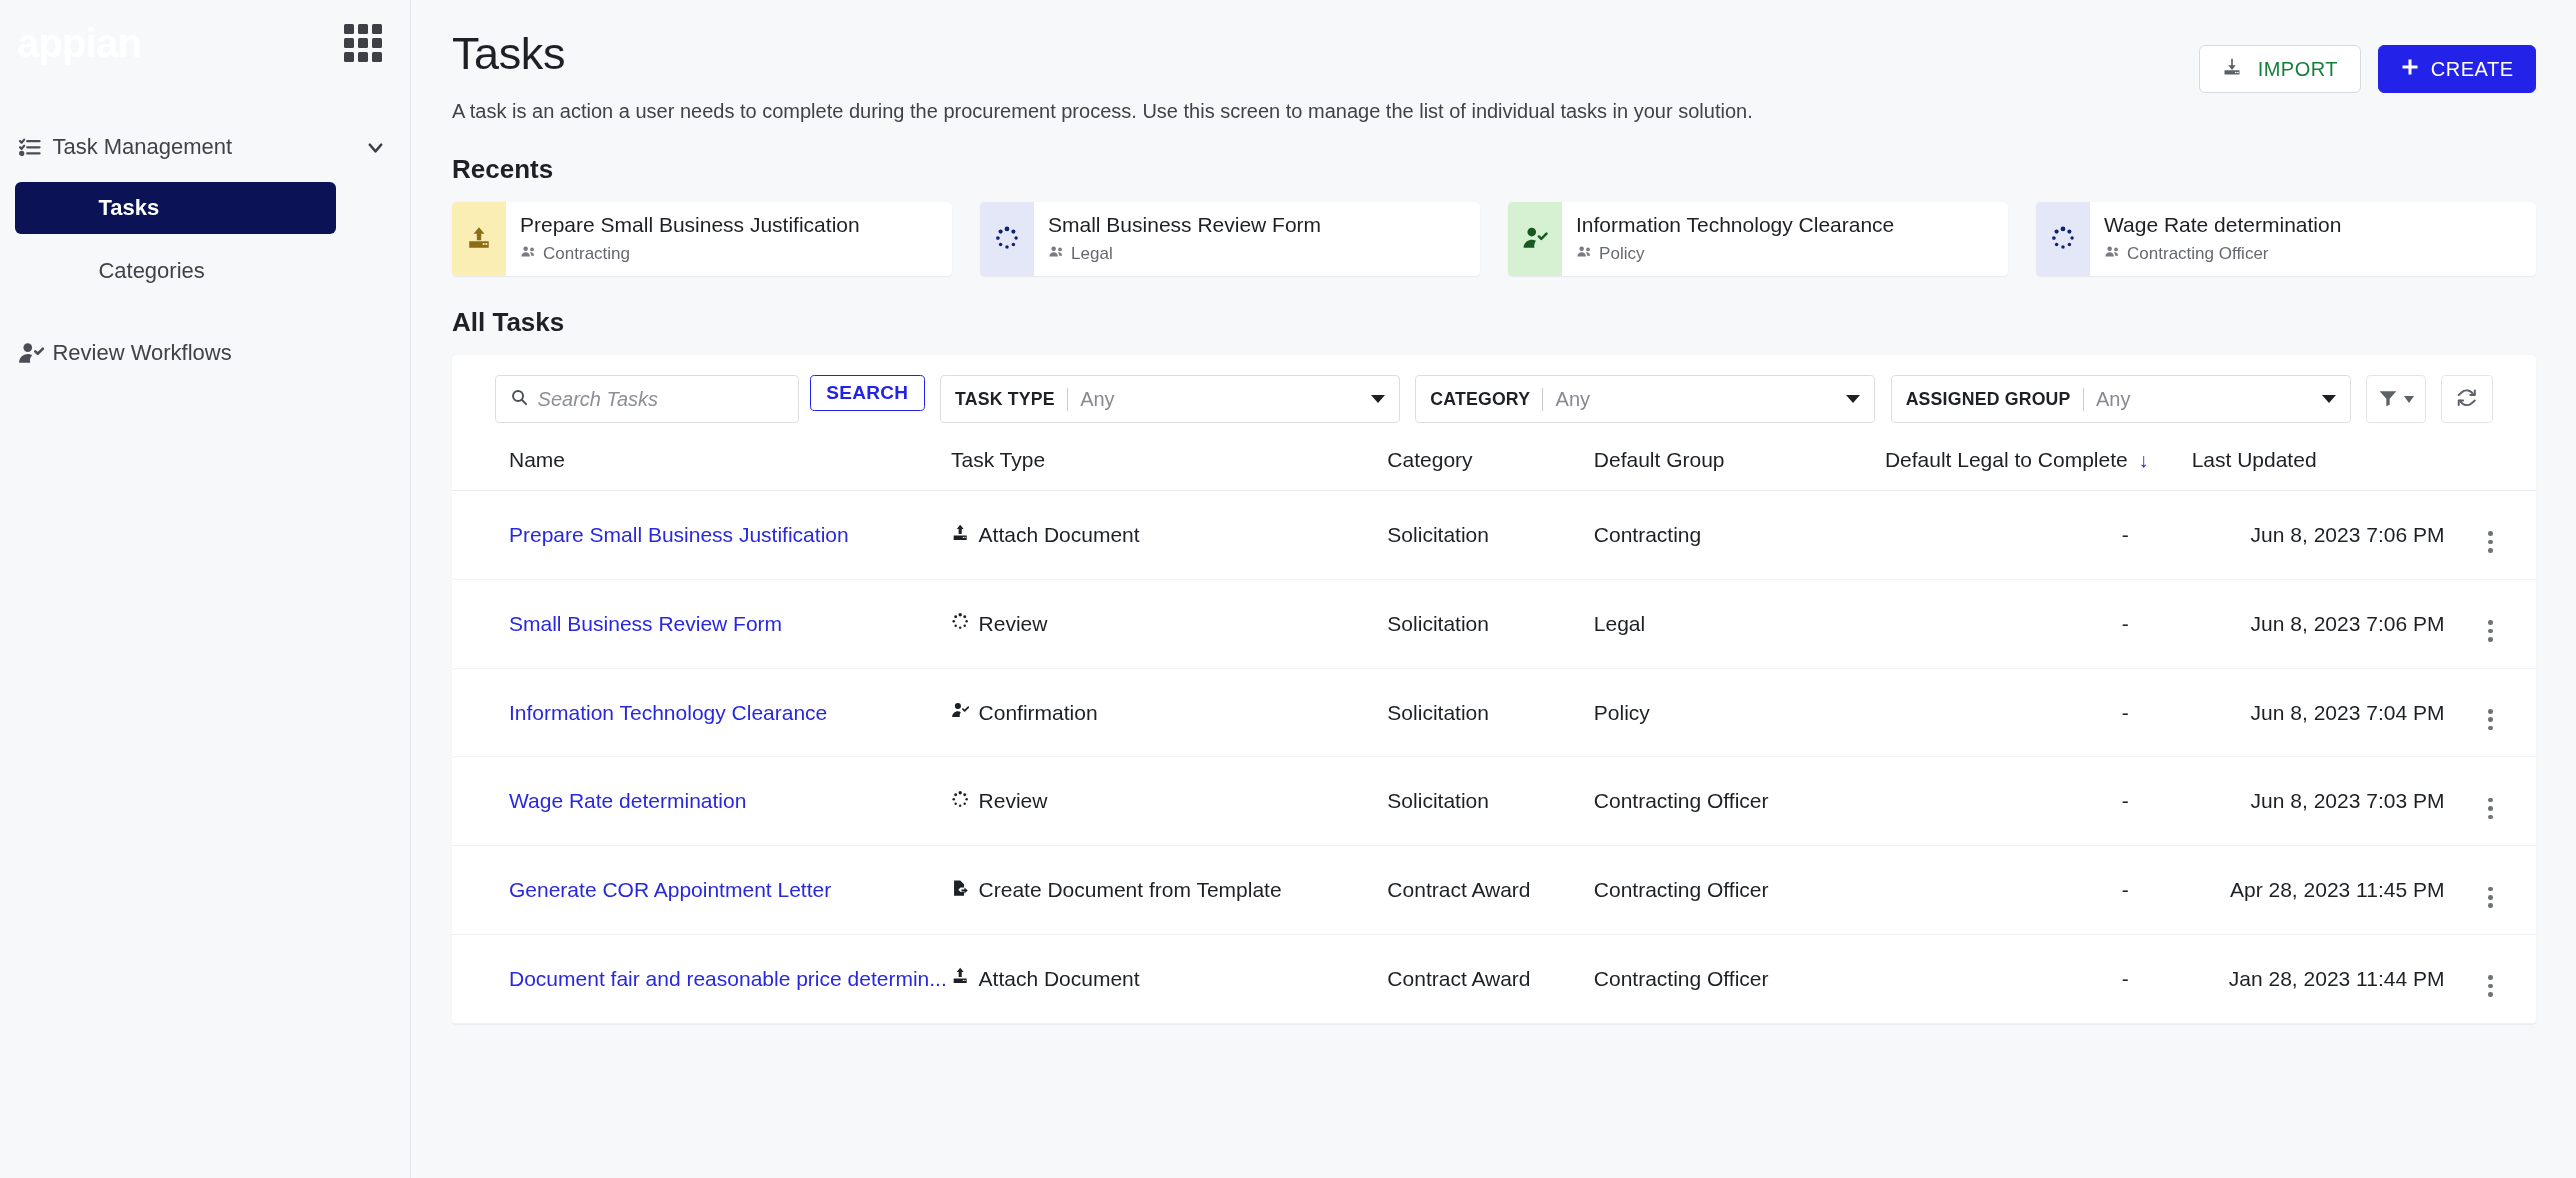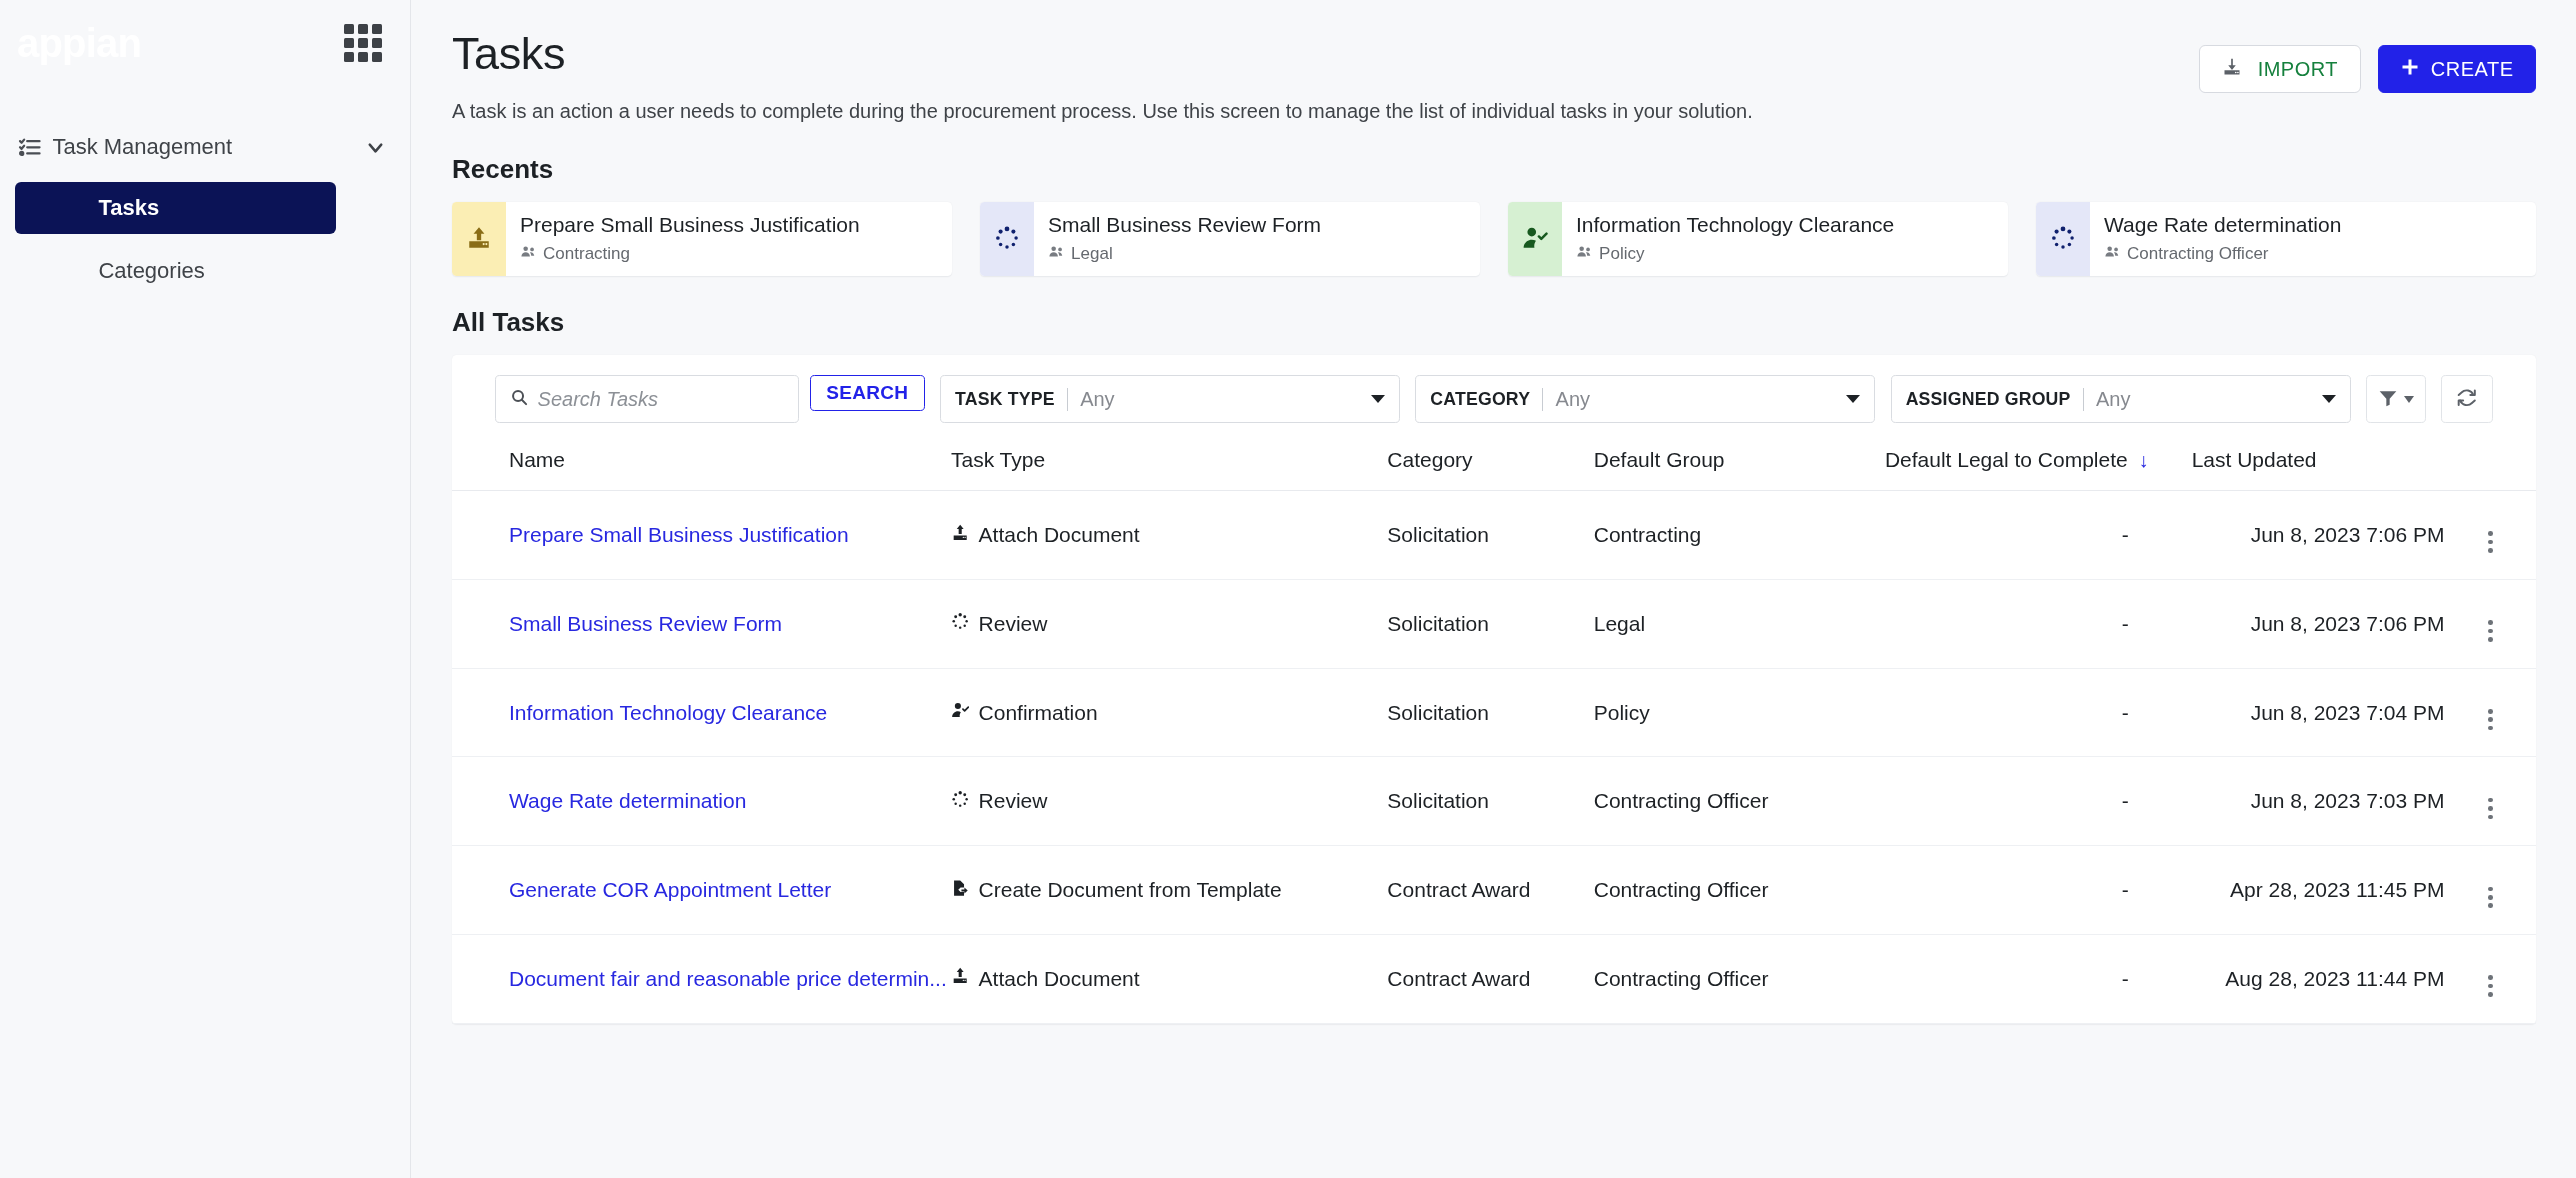--- a/index.html
+++ b/index.html
@@ -171,20 +171,30 @@
         </span>
       </div>
 
       <div class="sub-item active">
         <span>Tasks</span>
       </div>
       <div class="sub-item">
         <span>Categories</span>
       </div>
 
+      <div class="nav-row second">
+        <span class="nav-icon">
+          <svg width="26" height="26" viewBox="0 0 24 24" fill="#4a4e54">
+            <circle cx="9" cy="7" r="4"></circle>
+            <path d="M1 21c0-4.4 3.6-8 8-8 1.5 0 2.9.4 4.1 1.1C11.8 15.4 11 17.1 11 19c0 .7.1 1.4.3 2H1z"></path>
+            <path d="M16 10.5l2.2 2.2L23 8" stroke="#4a4e54" stroke-width="2.4" fill="none" stroke-linecap="round" stroke-linejoin="round"></path>
+          </svg>
+        </span>
+        <span class="nav-label">Review Workflows</span>
+      </div>
     </div>
   </aside>
 
   <main class="main">
 
     <div class="page-head">
       <div>
         <h1 class="page-title">Tasks</h1>
         <p class="page-desc">A task is an action a user needs to complete during the procurement process. Use this screen to manage the list of individual tasks in your solution.</p>
       </div>
@@ -547,21 +557,21 @@
                         <path d="M12 1l4.5 5.5H14V13h-4V6.5H7.5L12 1z"></path>
                         <path d="M3.5 15h17v6h-17v-6zm12.6 1.5a.9.9 0 100 1.8.9.9 0 000-1.8zm2.3 0a.9.9 0 100 1.8.9.9 0 000-1.8z"></path>
                       </svg>
                   </span>
                   <span>Attach Document</span>
                 </span>
               </td>
               <td class="c-cat">Contract Award</td>
               <td class="c-grp">Contracting Officer</td>
               <td class="c-days">-</td>
-              <td class="c-upd">Aug 28, 2023 11:44 PM</td>
+              <td class="c-upd">Jan 28, 2023 11:44 PM</td>
               <td class="c-menu"><span class="kebab">
                     <i></i>
                     <i></i>
                     <i></i>
                   </span></td>
             </tr>
 
           </tbody>
         </table>
       </div>

